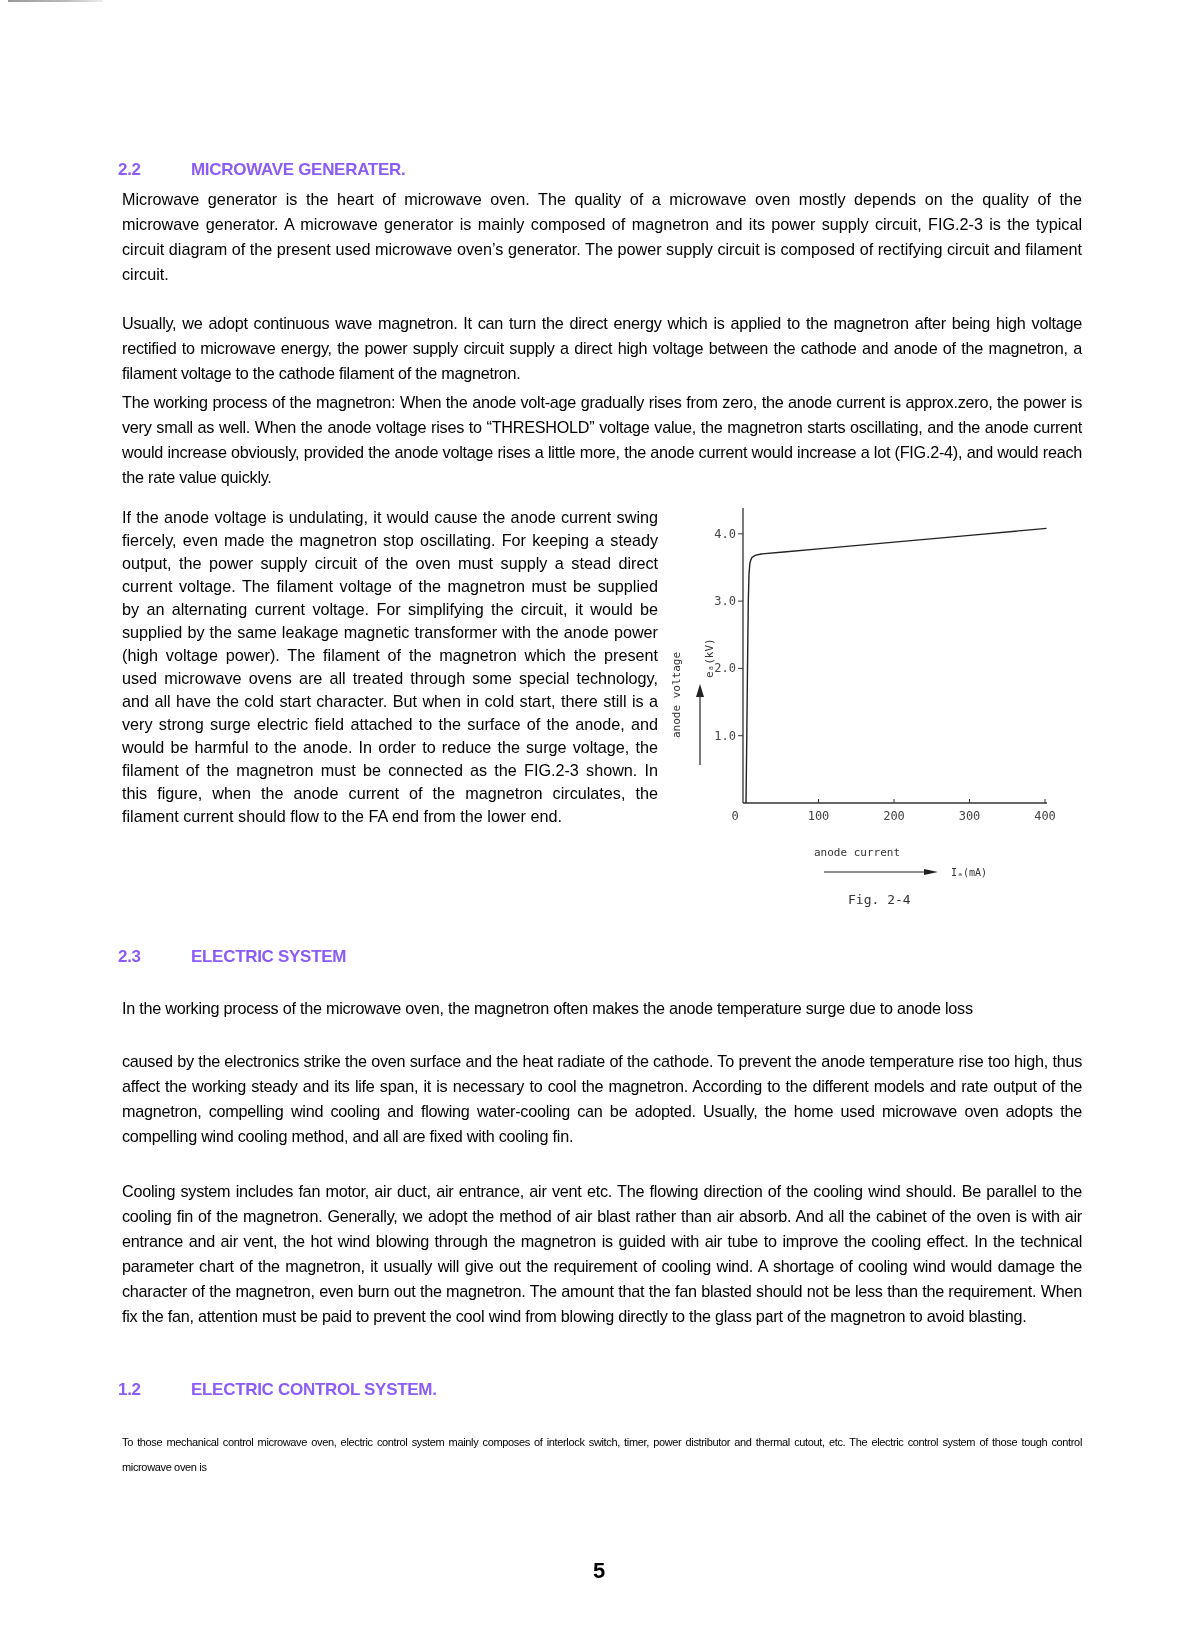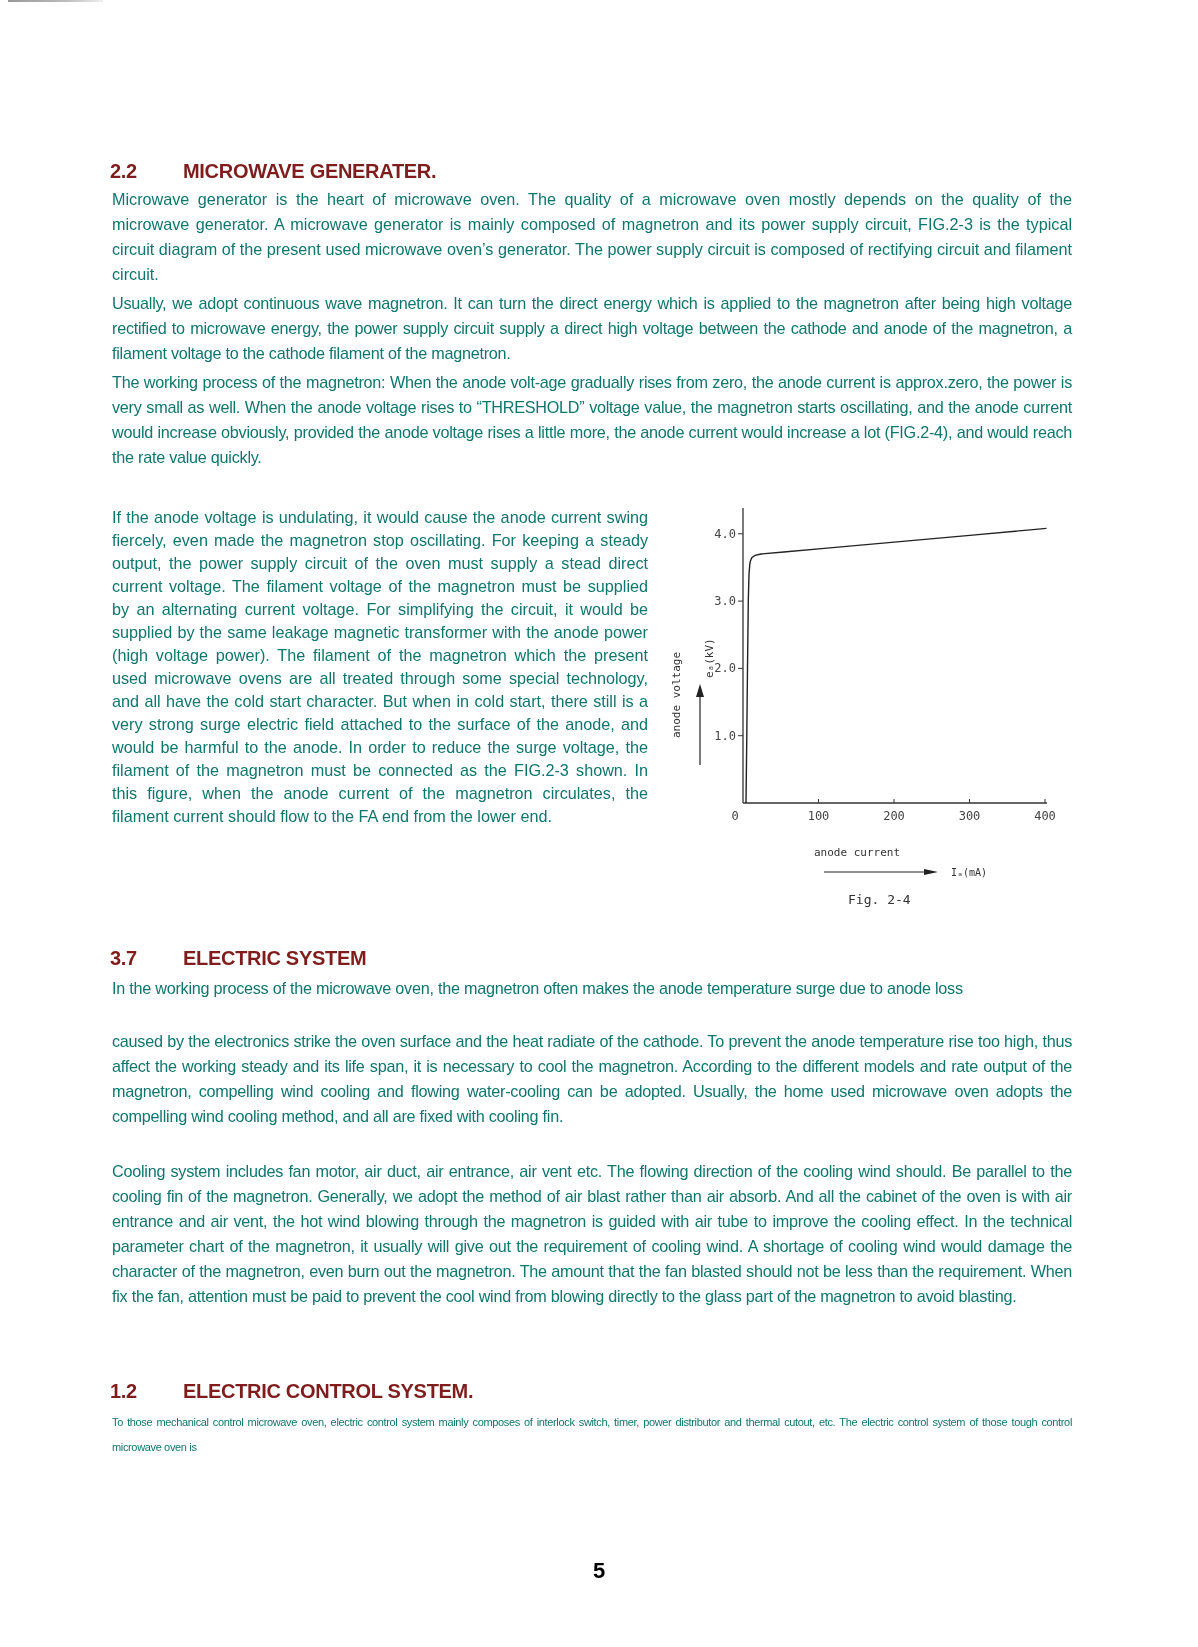--- a/index.html
+++ b/index.html
@@ -5,30 +5,30 @@
     html, body { margin: 0; padding: 0; background: #ffffff; }
     body {
       width: 1198px; height: 1647px; position: relative; overflow: hidden;
       font-family: "Liberation Sans", sans-serif; color: #111;
     }
     .scan-mark {
       position: absolute; left: 8px; top: 0; width: 95px; height: 2px;
       background: linear-gradient(90deg, #999, #bbb 60%, #eee);
     }
     .heading {
-      position: absolute; left: 110px; font-weight: bold; font-size: 20px;
-      letter-spacing: -0.3px; color: #7f1d1d; white-space: nowrap;
+      position: absolute; left: 118px; font-weight: bold; font-size: 17px;
+      letter-spacing: -0.3px; color: #8b5cf6; white-space: nowrap;
     }
     .heading .num { display: inline-block; width: 73px; }
     .para {
-      position: absolute; left: 112px; width: 960px; font-size: 16.2px; line-height: 25px;
-      text-align: justify; color: #0f766e;
+      position: absolute; left: 122px; width: 960px; font-size: 16.2px; line-height: 25px;
+      text-align: justify; color: #000000;
     }
     .para.narrow { width: 572px; line-height: 23px; }
-    .para.cond { font-stretch: condensed; }
+    .para.cond { font-stretch: condensed; margin-top: 20px; }
     .para.bottom { font-size: 11px; letter-spacing: -0.35px; }
     .page-number {
       position: absolute; left: 0; width: 1198px; top: 1558px; text-align: center;
       font-weight: bold; font-size: 22px; color: #000;
     }
     svg text { font-family: "DejaVu Sans Mono", monospace; }
     .chart-svg { position: absolute; left: 660px; top: 500px; }
   </style>
 </head>
 <body>
@@ -75,21 +75,21 @@
   <polygon points="36,197 44,197 40,184" fill="#222"></polygon>
   <text x="0" y="0" transform="translate(53,178) rotate(-90)" font-size="11" fill="#333">eₐ(kV)</text>
   <text x="154" y="356" font-size="11" fill="#333">anode current</text>
   <line x1="164" y1="372" x2="270" y2="372" stroke="#222" stroke-width="1.2"></line>
   <polygon points="264,369 264,375 278,372" fill="#222"></polygon>
   <text x="291" y="376" font-size="10" fill="#333" font-family="DejaVu Serif, serif">Iₐ(mA)</text>
   <text x="188" y="404" font-size="13" fill="#333" font-family="DejaVu Serif, serif">Fig. 2-4</text>
 </svg>
 
 <div class="heading" style="top:947px">
-  <span class="num">3.7</span><span>ELECTRIC SYSTEM</span>
+  <span class="num">2.3</span><span>ELECTRIC SYSTEM</span>
 </div>
 <div class="para cond" style="top:976px; letter-spacing:-0.25px">In the working process of the microwave oven, the magnetron often makes the anode temperature surge due to anode loss</div>
 <div class="para cond" style="top:1029px; letter-spacing:-0.25px">caused by the electronics strike the oven surface and the heat radiate of the cathode. To prevent the anode temperature rise too high, thus affect the working steady and its life span, it is necessary to cool the magnetron. According to the different models and rate output of the magnetron, compelling wind cooling and flowing water-cooling can be adopted. Usually, the home used microwave oven adopts the compelling wind cooling method, and all are fixed with cooling fin.</div>
 <div class="para cond" style="top:1159px; letter-spacing:-0.25px">Cooling system includes fan motor, air duct, air entrance, air vent etc. The flowing direction of the cooling wind should. Be parallel to the cooling fin of the magnetron. Generally, we adopt the method of air blast rather than air absorb. And all the cabinet of the oven is with air entrance and air vent, the hot wind blowing through the magnetron is guided with air tube to improve the cooling effect. In the technical parameter chart of the magnetron, it usually will give out the requirement of cooling wind. A shortage of cooling wind would damage the character of the magnetron, even burn out the magnetron. The amount that the fan blasted should not be less than the requirement. When fix the fan, attention must be paid to prevent the cool wind from blowing directly to the glass part of the magnetron to avoid blasting.</div>
 
 <div class="heading" style="top:1380px">
   <span class="num">1.2</span><span>ELECTRIC CONTROL SYSTEM.</span>
 </div>
 <div class="para bottom cond" style="top:1410px">To those mechanical control microwave oven, electric control system mainly composes of interlock switch, timer, power distributor and thermal cutout, etc. The electric control system of those tough control microwave oven is</div>
 

